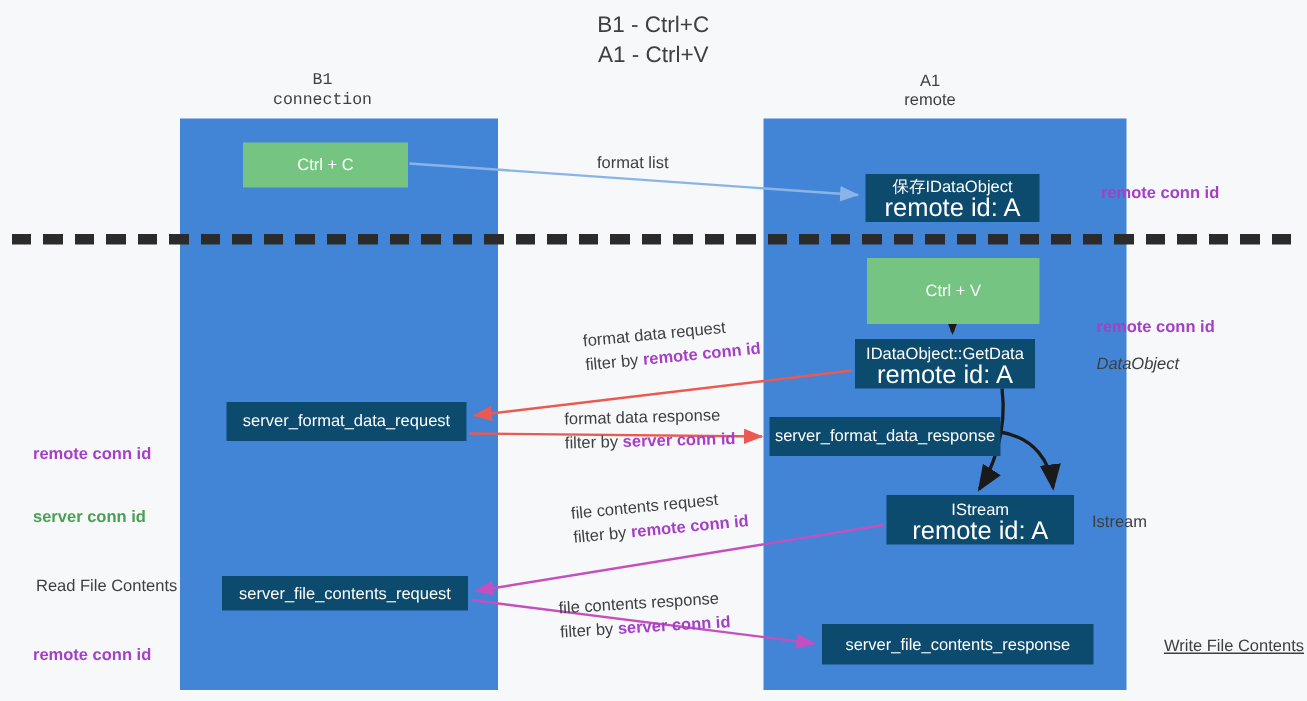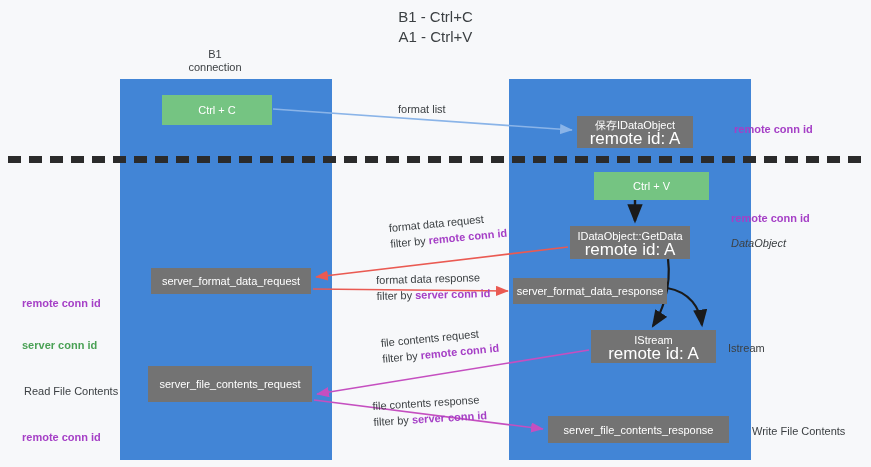--- a/index.html
+++ b/index.html
@@ -16,64 +16,64 @@
   .title{
     position:absolute;left:0;top:7px;width:871px;text-align:center;
     font-size:15px;color:#3c4043;line-height:20px;white-space:pre-line;
   }
 
   
   .colhead{
     position:absolute;text-align:center;font-size:11px;color:#3c4043;
     line-height:13px;white-space:pre-line;
   }
-  #colhead-b1{left:155px;top:48px;width:120px;}
+  #colhead-b1{left:155px;top:48px;width:120px;font-family:Liberation Mono, monospace;}
   #colhead-a1{left:560px;top:48px;width:120px;}
 
   
   .lane{position:absolute;background:#4285d6;}
   #lane-b1{left:120px;top:79px;width:212px;height:381px;}
   #lane-a1{left:509px;top:79px;width:242px;height:381px;}
 
   
   .divider{
     position:absolute;left:8px;top:156px;width:856px;height:7px;
     background-image:repeating-linear-gradient(to right,#2b2b2b 0 13px,transparent 13px 21px);
   }
 
   
   .box{
     position:absolute;box-sizing:border-box;
     display:flex;flex-direction:column;align-items:center;justify-content:center;
     color:#ffffff;font-size:11px;line-height:14px;
   }
   .box.green{background:#75c482;}
-  .box.orange{background:#737373;}
+  .box.orange{background:#0c4a6e;}
   .box .l2{font-size:17px;}
 
   #box-ctrlc{left:162px;top:95px;width:110px;height:30px;}
   #box-save-idataobject{left:577px;top:116px;width:116px;height:32px;}
-  #box-ctrlv{left:594px;top:172px;width:115px;height:28px;}
+  #box-ctrlv{left:578px;top:172px;width:115px;height:44px;}
   #box-getdata{left:570px;top:226px;width:120px;height:33px;}
   #box-format-req{left:151px;top:268px;width:160px;height:26px;}
   #box-format-resp{left:513px;top:278px;width:154px;height:26px;}
   #box-istream{left:591px;top:330px;width:125px;height:33px;}
-  #box-file-req{left:148px;top:366px;width:164px;height:36px;}
+  #box-file-req{left:148px;top:384px;width:164px;height:23px;}
   #box-file-resp{left:548px;top:416px;width:181px;height:27px;}
 
   
   .annot{position:absolute;font-size:11px;line-height:14px;color:#3c4043;white-space:pre;}
   .annot .purple{color:#a53fc6;font-weight:bold;}
   .annot .green{color:#4aa155;font-weight:bold;}
 
   #annot-remote-conn-1{left:734px;top:122px;color:#a53fc6;font-weight:bold;}
   #annot-remote-conn-2{left:731px;top:211px;color:#a53fc6;font-weight:bold;}
   #annot-dataobject{left:731px;top:236px;font-style:italic;}
   #annot-istream{left:728px;top:341px;}
-  #annot-write-file{left:752px;top:424px;}
+  #annot-write-file{left:776px;top:424px;text-decoration:underline;}
   #annot-read-file{left:24px;top:384px;}
   #annot-left-ids-top{left:22px;top:268px;}
   #annot-left-ids-bottom{left:22px;top:402px;}
 
   
   .edgelbl{position:absolute;font-size:11px;line-height:16px;color:#3c4043;white-space:nowrap;}
   .edgelbl .purple{color:#a53fc6;font-weight:bold;}
   .edgelbl .f{font-weight:normal;}
 
   #lbl-format-list{left:398px;top:101px;}
@@ -90,20 +90,22 @@
 <div class="stage">
 
   <div class="title">B1 - Ctrl+C
 A1 - Ctrl+V</div>
 
   <div class="lane" id="lane-b1"></div>
   <div class="lane" id="lane-a1"></div>
 
   <div class="colhead" id="colhead-b1">B1
 connection</div>
+  <div class="colhead" id="colhead-a1">A1
+remote</div>
 
   <div class="divider"></div>
 
   <svg class="arrows" viewBox="0 0 871 467">
     <defs>
       <marker id="ah-blue" markerWidth="9" markerHeight="9" refX="7.5" refY="3.2" orient="auto">
         <path d="M0,0 L8,3.2 L0,6.4 z" fill="#8ab4e8"></path>
       </marker>
       <marker id="ah-red" markerWidth="9" markerHeight="9" refX="7.5" refY="3.2" orient="auto">
         <path d="M0,0 L8,3.2 L0,6.4 z" fill="#ea5a52"></path>

